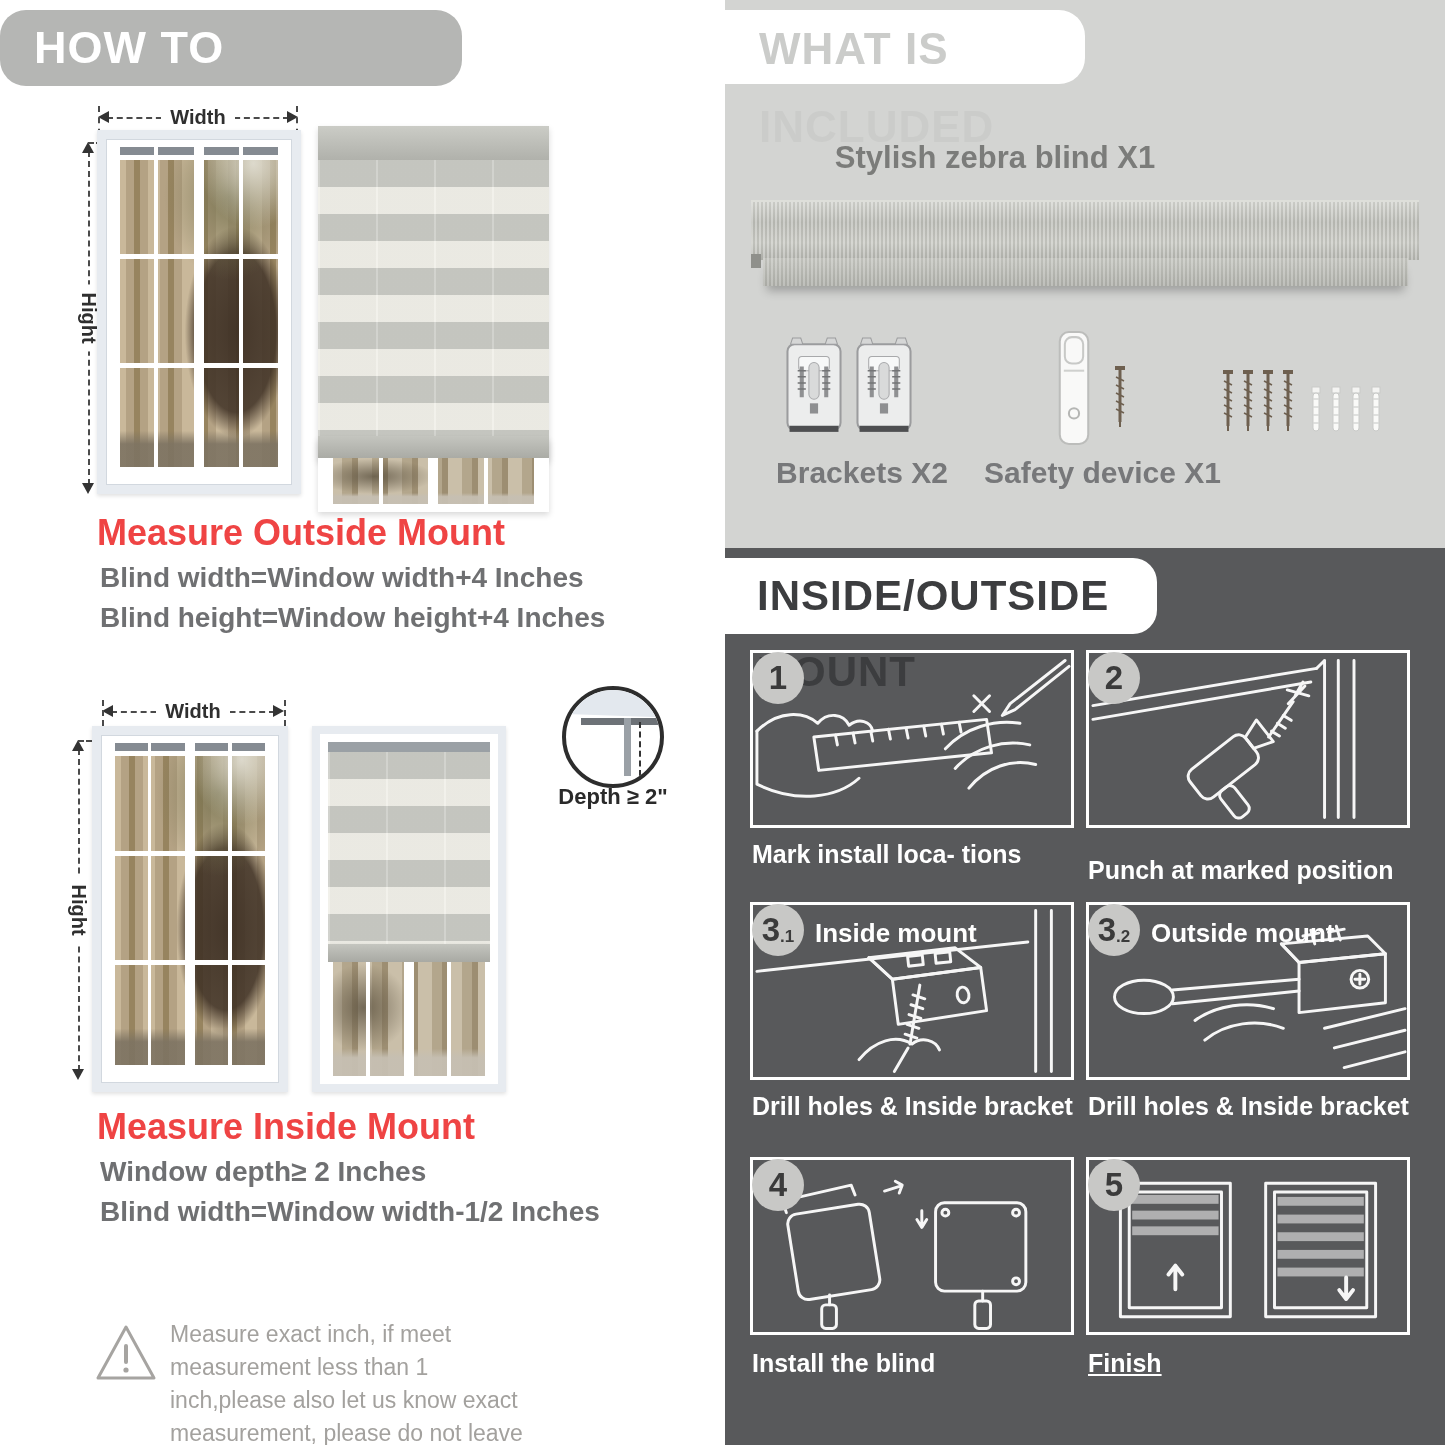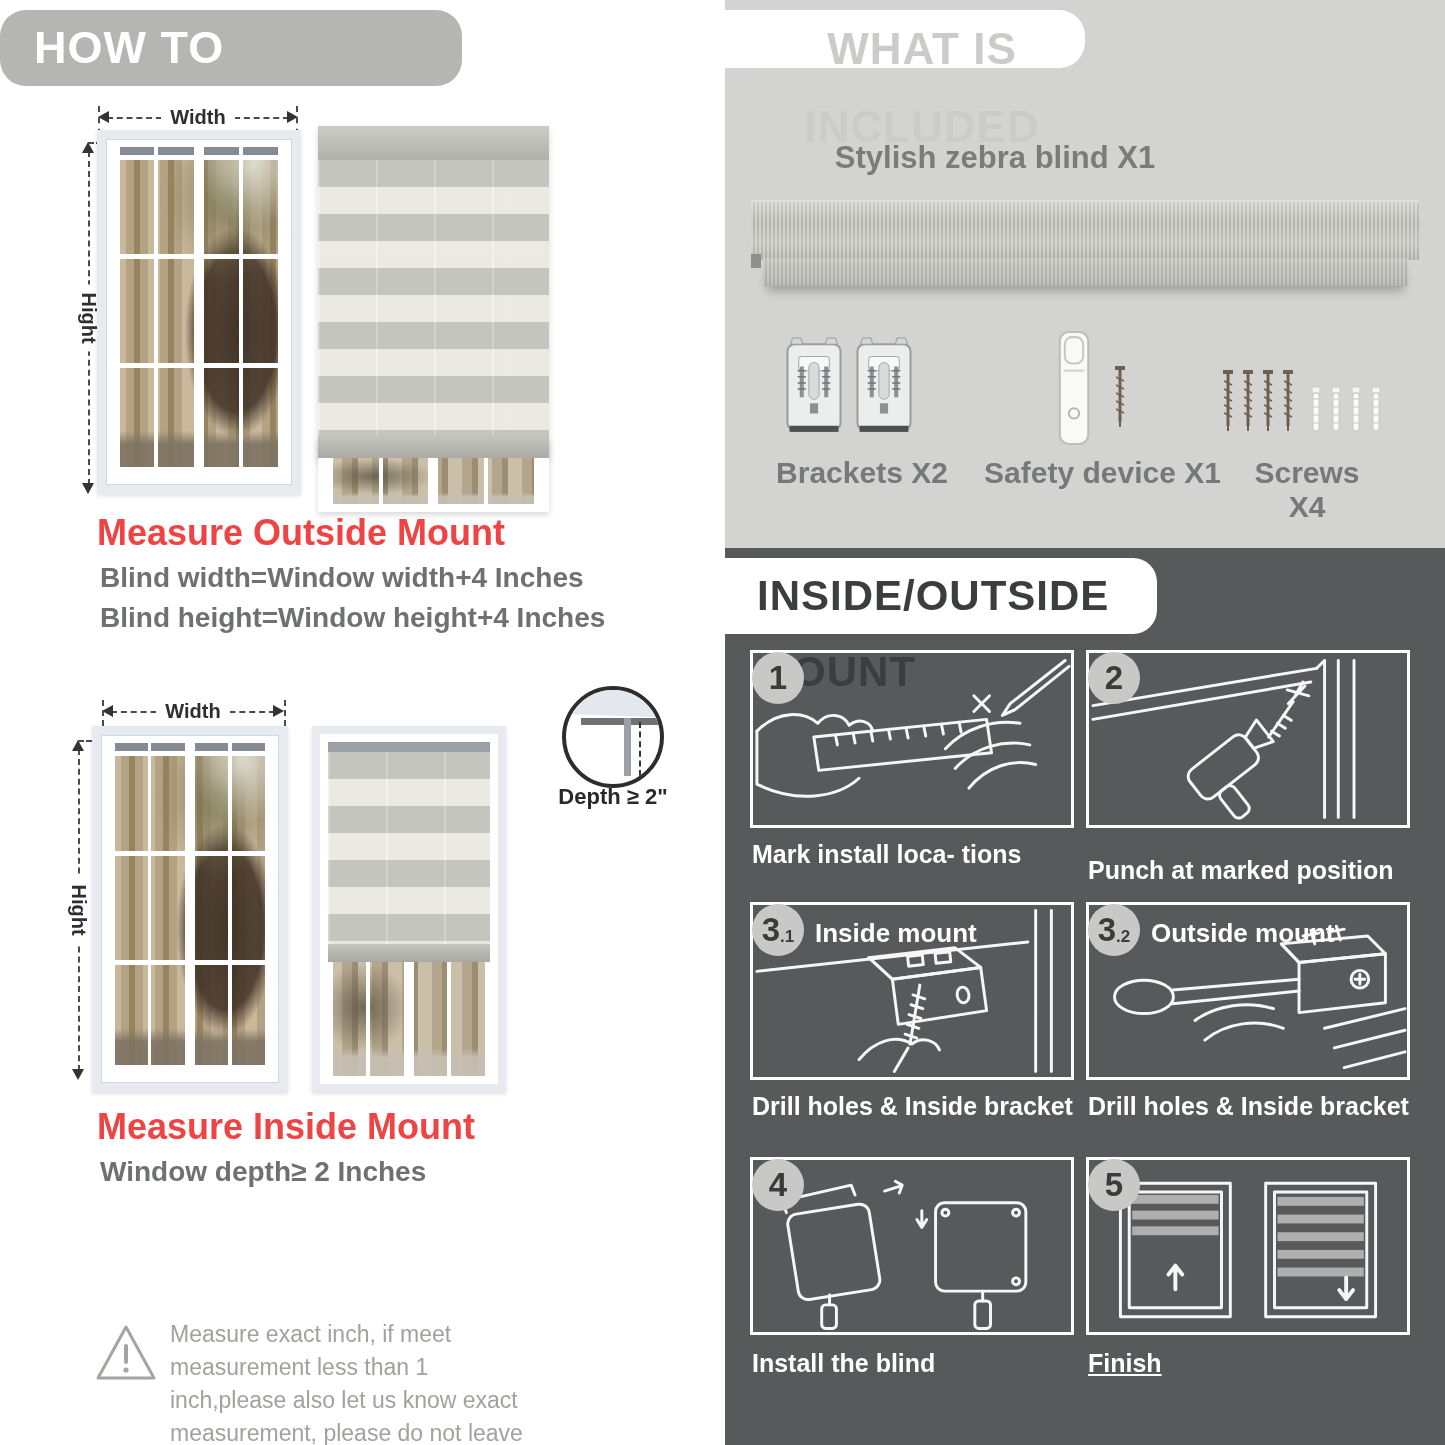--- a/index.html
+++ b/index.html
@@ -94,21 +94,21 @@
   .dc-dash{position:absolute;left:78%;top:34%;height:58%;border-left:2px dashed #333;}
   .depth-label{left:552px;top:784px;width:122px;text-align:center;font-size:22px;font-weight:bold;color:#2a2a2a;}
 
   .m-heading{font-size:36px;font-weight:bold;color:#ef4444;}
   .m-line{font-size:28px;font-weight:bold;color:#6f7072;}
 
   .warn-text{width:356px;font-size:23px;color:#a3a19e;line-height:33px;}
 
   
   .r-light{left:725px;top:0;width:720px;height:548px;background:#d3d4d2;}
-  .rheader{left:725px;top:10px;width:360px;height:58px;background:#fff;border-radius:0 26px 26px 0;text-align:center;}
+  .rheader{left:725px;top:10px;width:360px;height:74px;background:#fff;border-radius:0 26px 26px 0;}
   .rheader span{display:block;line-height:78px;padding-left:34px;color:#cbccca;font-size:44px;font-weight:bold;letter-spacing:1px;}
   .blind-title{left:745px;top:140px;width:500px;text-align:center;font-size:31px;font-weight:bold;color:#7b7c7a;}
   .hr-top{left:751px;top:200px;width:668px;height:58px;
     background-image:repeating-linear-gradient(90deg, rgba(255,255,255,0.25) 0px, rgba(255,255,255,0.25) 2px, rgba(110,110,105,0.10) 2px, rgba(110,110,105,0.10) 4px),
     linear-gradient(180deg,#d4d5d0 0%,#bcbdb7 35%,#c9cac4 70%,#b3b4ae 100%);
     border-top:2px solid #dedfda;}
   .hr-top::before{content:"";position:absolute;left:0;bottom:-8px;width:10px;height:14px;background:#8f908b;}
   .hr-bot{left:763px;top:258px;width:645px;height:28px;
     background-image:repeating-linear-gradient(90deg, rgba(255,255,255,0.2) 0px, rgba(255,255,255,0.2) 2px, rgba(110,110,105,0.08) 2px, rgba(110,110,105,0.08) 4px),
     linear-gradient(180deg,#c6c7c1,#aeafa9);
@@ -215,20 +215,21 @@
   <div class="abs depth-circle">
     <div class="dc-casing"></div>
     <div class="dc-revealh"></div>
     <div class="dc-revealv"></div>
     <div class="dc-dash"></div>
   </div>
   <div class="abs depth-label">Depth ≥ 2"</div>
 
   <div class="abs m-heading" style="left:97px;top:1106px;">Measure Inside Mount</div>
   <div class="abs m-line" style="left:100px;top:1156px;">Window depth≥ 2 Inches</div>
+  <div class="abs m-line" style="left:100px;top:1196px;">Blind width=Window width-1/2 Inches</div>
 
   <svg class="abs" style="left:94px;top:1322px;" width="64" height="62" viewBox="0 0 64 62">
     <path d="M32,5 L60,56 L4,56 Z" fill="none" stroke="#a6a4a1" stroke-width="3" stroke-linejoin="round"></path>
     <path d="M32,24 v16" stroke="#a6a4a1" stroke-width="4" stroke-linecap="round"></path>
     <circle cx="32" cy="48" r="2.6" fill="#a6a4a1"></circle>
   </svg>
   <div class="abs warn-text" style="left:170px;top:1318px;">Measure exact inch, if meet measurement less than 1 inch,please also let us know exact measurement, please do not leave it</div>
 
   <div class="abs r-light"></div>
   <div class="abs rheader">
@@ -312,21 +313,20 @@
   <svg class="abs" style="left:1350px;top:384px;" width="12" height="52" viewBox="0 0 12 50">
       <rect x="2" y="2" width="8" height="6" fill="#f4f4f2" stroke="#c9cac8"></rect>
       <rect x="3" y="8" width="6" height="38" rx="3" fill="#fafaf8" stroke="#c9cac8"></rect>
       <path d="M3,14 h6 M3,22 h6 M3,30 h6 M3,38 h6" stroke="#d6d7d5" stroke-width="1.4"></path>
     </svg>
   <svg class="abs" style="left:1370px;top:384px;" width="12" height="52" viewBox="0 0 12 50">
       <rect x="2" y="2" width="8" height="6" fill="#f4f4f2" stroke="#c9cac8"></rect>
       <rect x="3" y="8" width="6" height="38" rx="3" fill="#fafaf8" stroke="#c9cac8"></rect>
       <path d="M3,14 h6 M3,22 h6 M3,30 h6 M3,38 h6" stroke="#d6d7d5" stroke-width="1.4"></path>
     </svg>
-  <div class="abs comp-label" style="left:1232px;width:150px;">Screws X4</div>
 
   <div class="abs r-dark"></div>
   <div class="abs mount-header">
     <span>INSIDE/OUTSIDE MOUNT</span>
   </div>
 
   <div class="panel" style="left:750px;top:650px;">
     <svg class="art" viewBox="0 0 324 172">
       <g stroke="#fff" stroke-width="3" fill="none" stroke-linecap="round" stroke-linejoin="round" opacity="0.95">
         <path d="M4,78 C26,56 52,58 66,70 C76,58 92,60 98,72 C108,64 120,68 122,78"></path>

